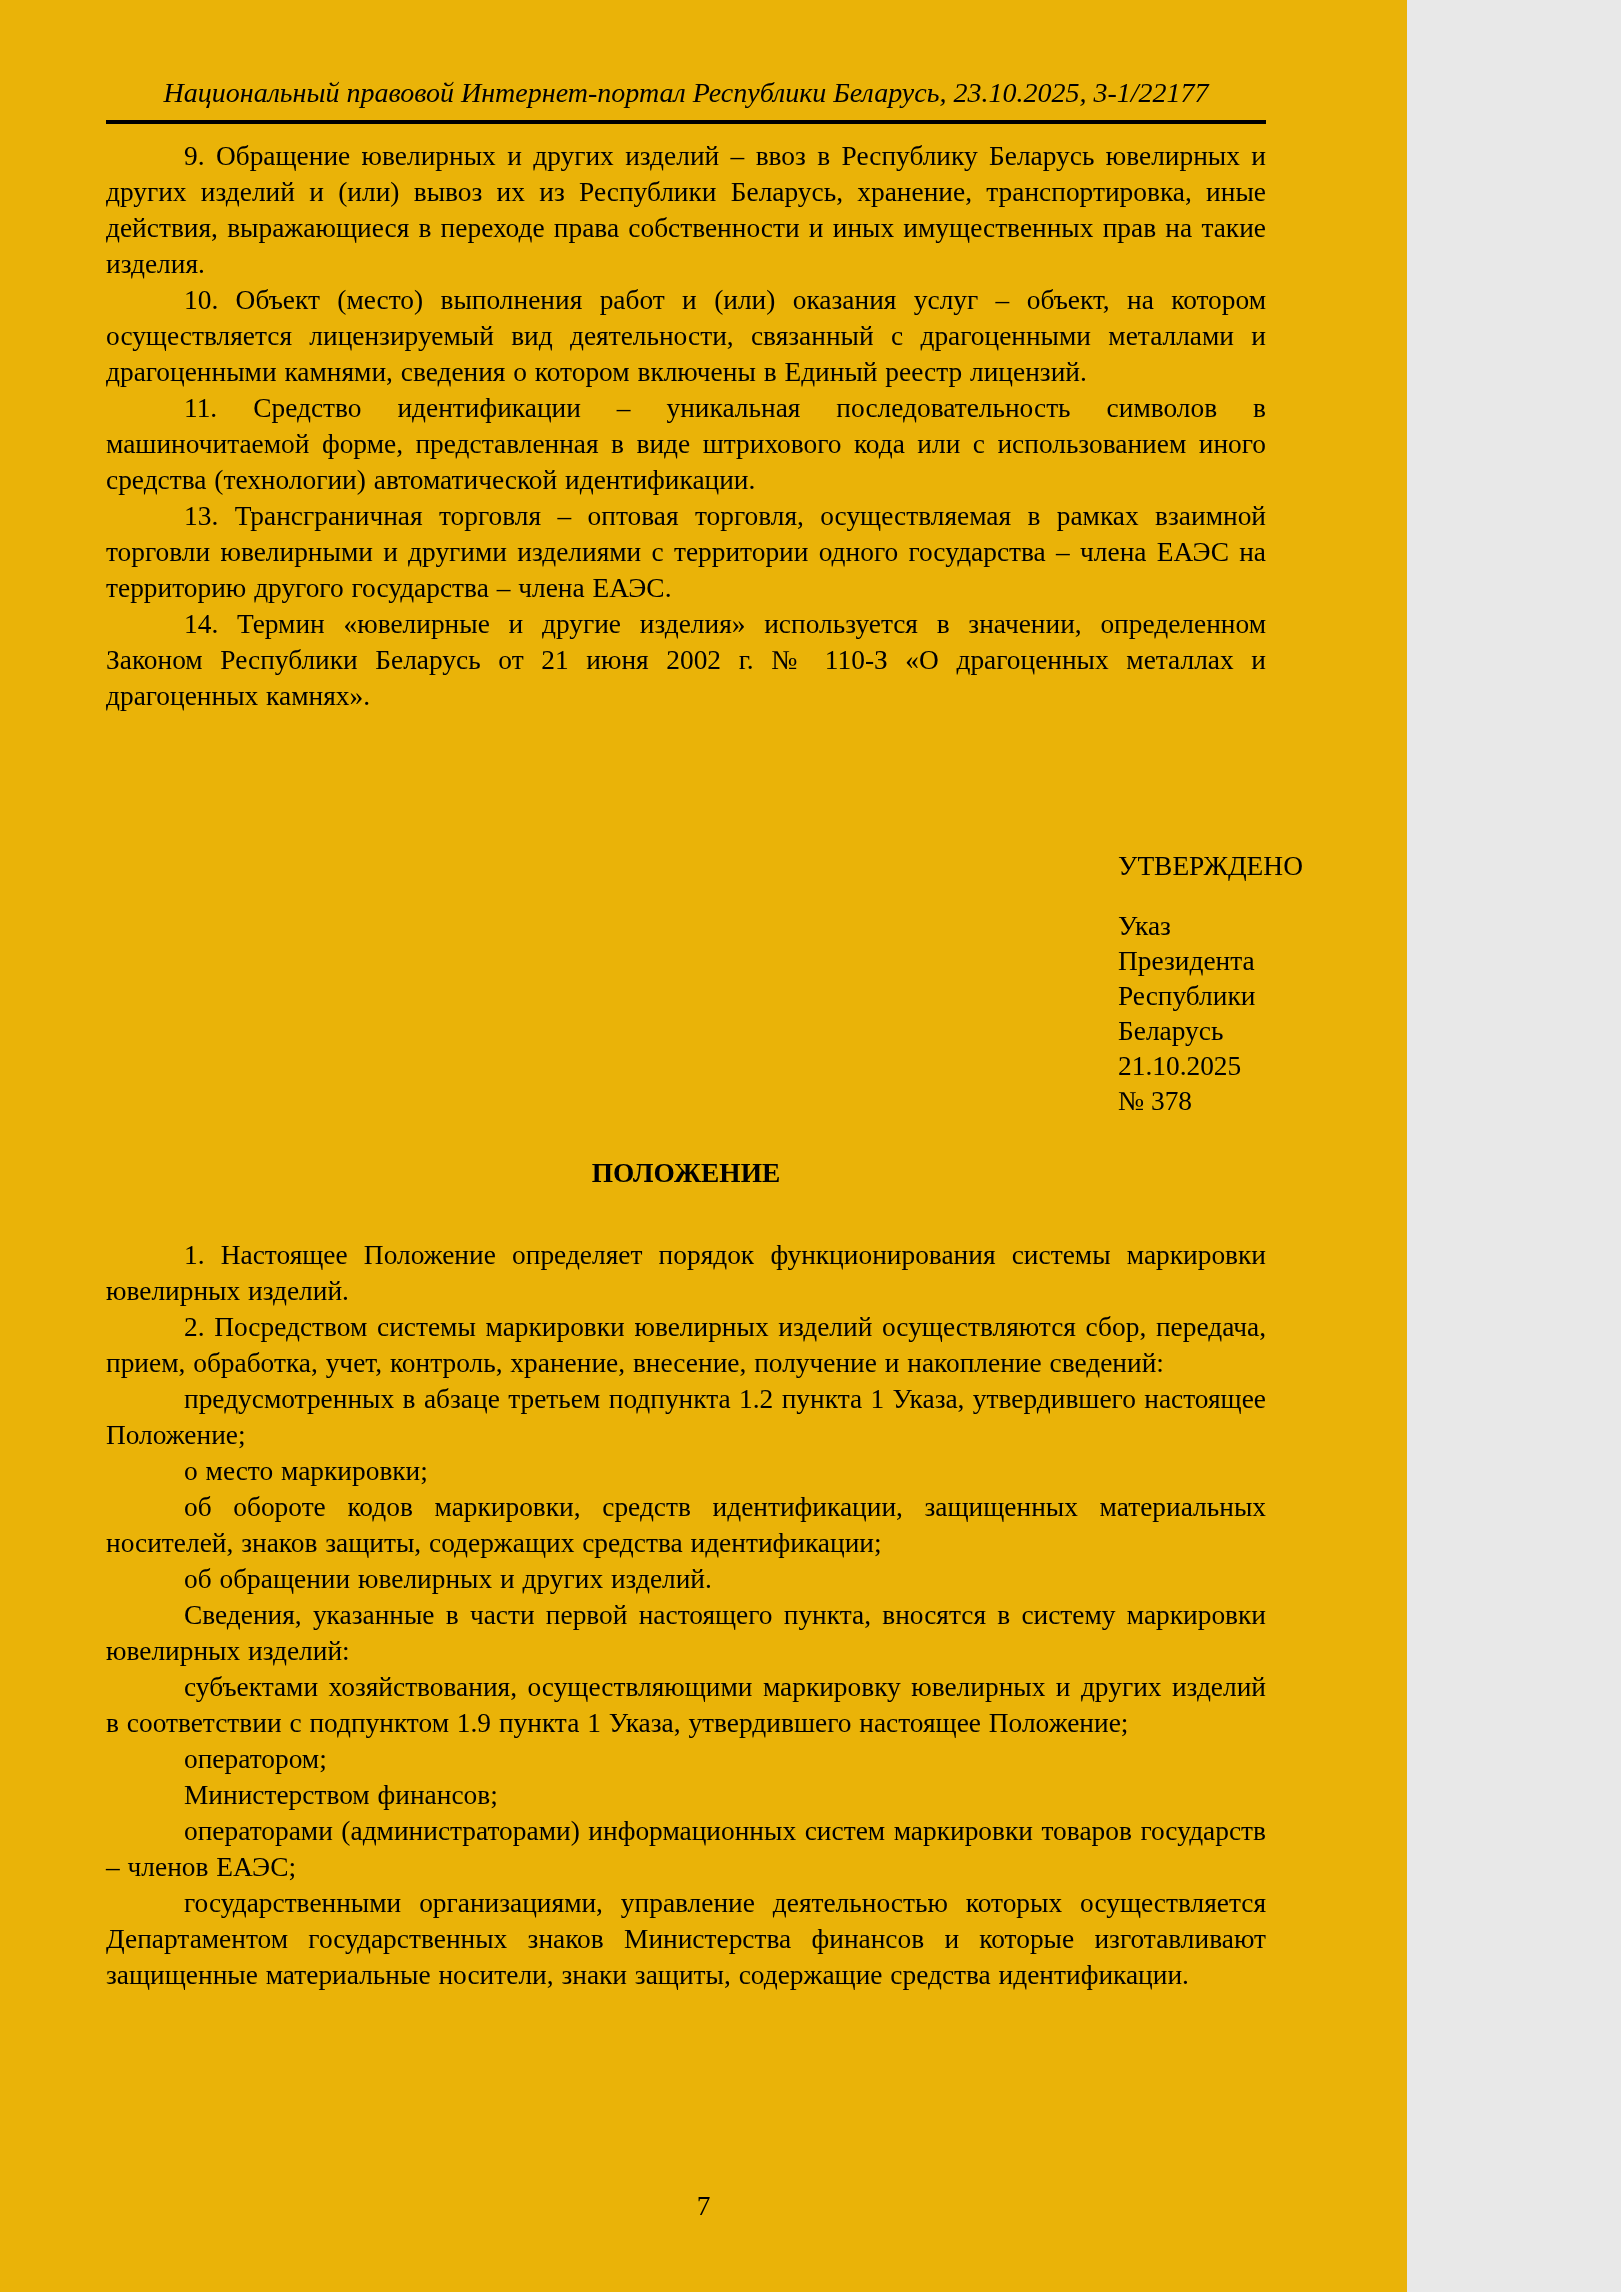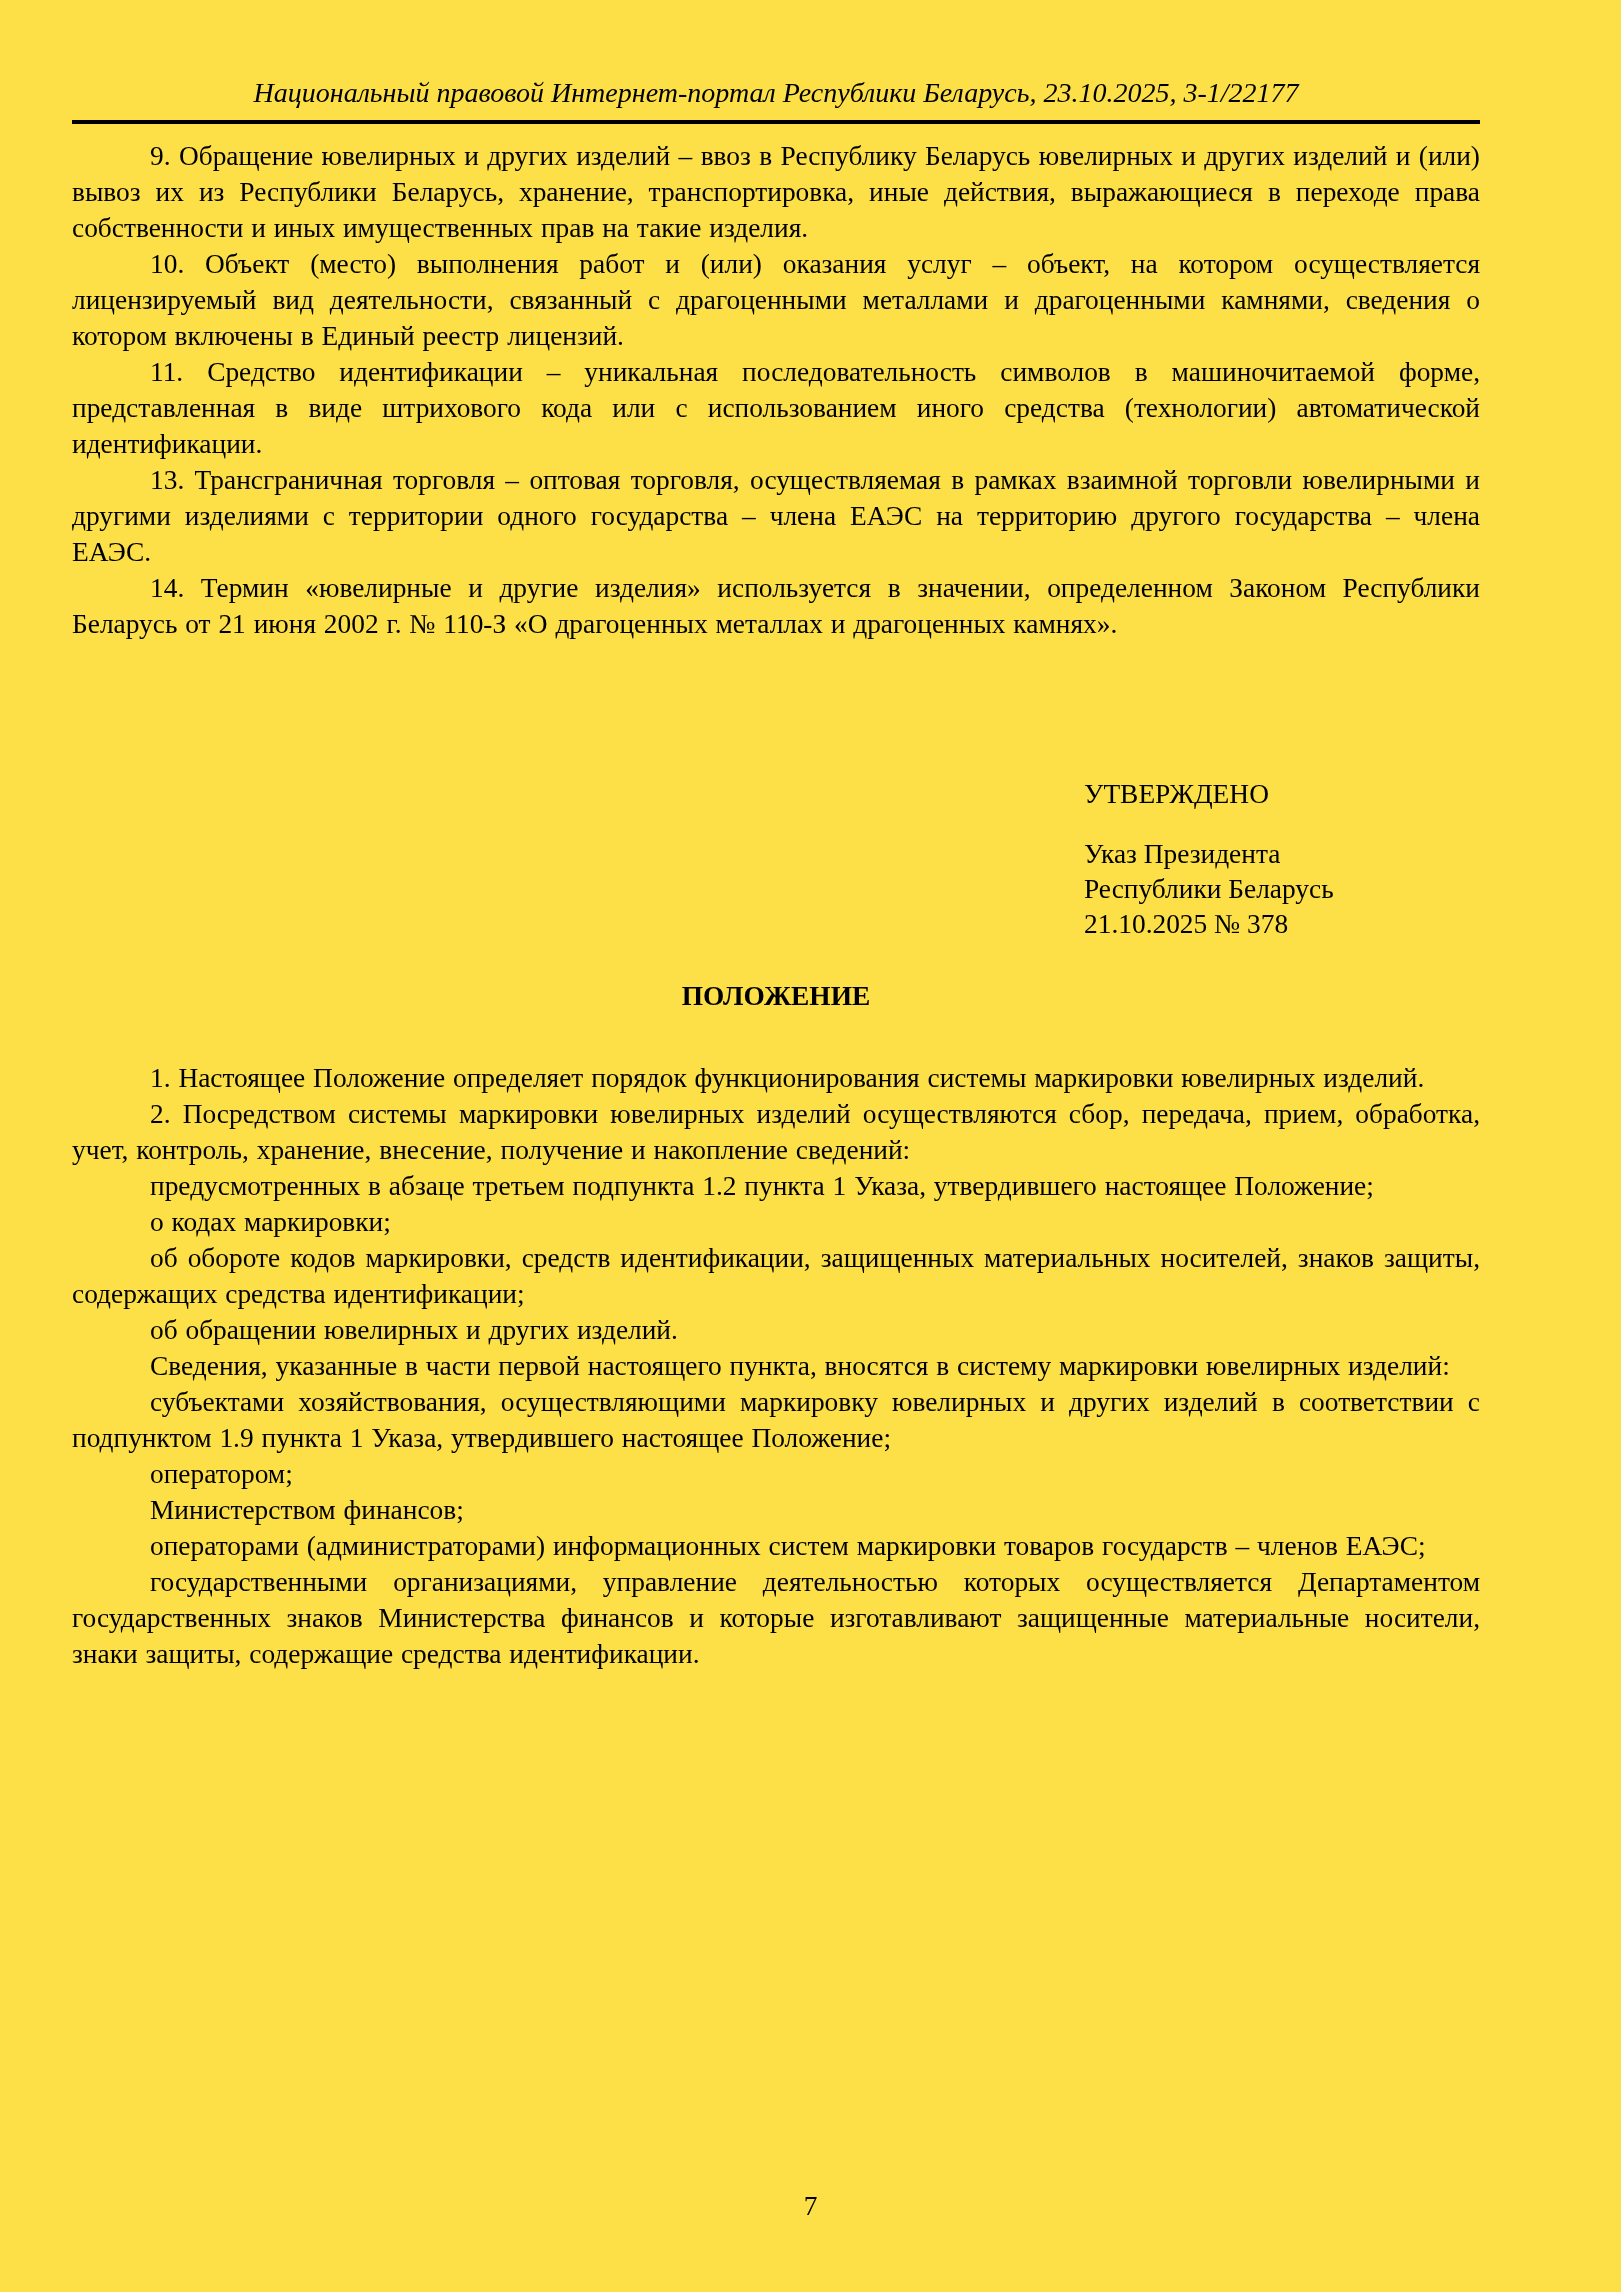--- a/index.html
+++ b/index.html
@@ -2,27 +2,27 @@
 <html lang="ru"><head>
 <meta charset="utf-8">
 <style>
   html, body {
     margin: 0;
     padding: 0;
     background: #e8e8e8;
   }
   .page {
     position: relative;
-    width: 1621px;
+    width: 1407px;
     height: 2293px;
-    background: #fde047;
+    background: #eab308;
     color: #000000;
     font-family: "Liberation Serif", "DejaVu Serif", serif;
     box-sizing: border-box;
-    padding: 76px 141px 0 72px;
+    padding: 76px 141px 0 106px;
     overflow: hidden;
   }
   .doc-header {
     font-style: italic;
     font-size: 28px;
     line-height: 33px;
     text-align: center;
     padding-bottom: 10.8px;
     border-bottom: 4.9px solid #000000;
     white-space: nowrap;
@@ -98,21 +98,21 @@
   </div>
 
   <div class="reg-heading">
     <div class="reg-title">ПОЛОЖЕНИЕ</div>
   </div>
 
   <div class="reg-body">
     <p class="para">1. Настоящее Положение определяет порядок функционирования системы маркировки ювелирных изделий.</p>
     <p class="para">2. Посредством системы маркировки ювелирных изделий осуществляются сбор, передача, прием, обработка, учет, контроль, хранение, внесение, получение и накопление сведений:</p>
     <p class="para">предусмотренных в абзаце третьем подпункта 1.2 пункта 1 Указа, утвердившего настоящее Положение;</p>
-    <p class="para">о кодах маркировки;</p>
+    <p class="para">о место маркировки;</p>
     <p class="para">об обороте кодов маркировки, средств идентификации, защищенных материальных носителей, знаков защиты, содержащих средства идентификации;</p>
     <p class="para">об обращении ювелирных и других изделий.</p>
     <p class="para">Сведения, указанные в части первой настоящего пункта, вносятся в систему маркировки ювелирных изделий:</p>
     <p class="para">субъектами хозяйствования, осуществляющими маркировку ювелирных и других изделий в соответствии с подпунктом 1.9 пункта 1 Указа, утвердившего настоящее Положение;</p>
     <p class="para">оператором;</p>
     <p class="para">Министерством финансов;</p>
     <p class="para">операторами (администраторами) информационных систем маркировки товаров государств – членов ЕАЭС;</p>
     <p class="para">государственными организациями, управление деятельностью которых осуществляется Департаментом государственных знаков Министерства финансов и которые изготавливают защищенные материальные носители, знаки защиты, содержащие средства идентификации.</p>
   </div>
 

